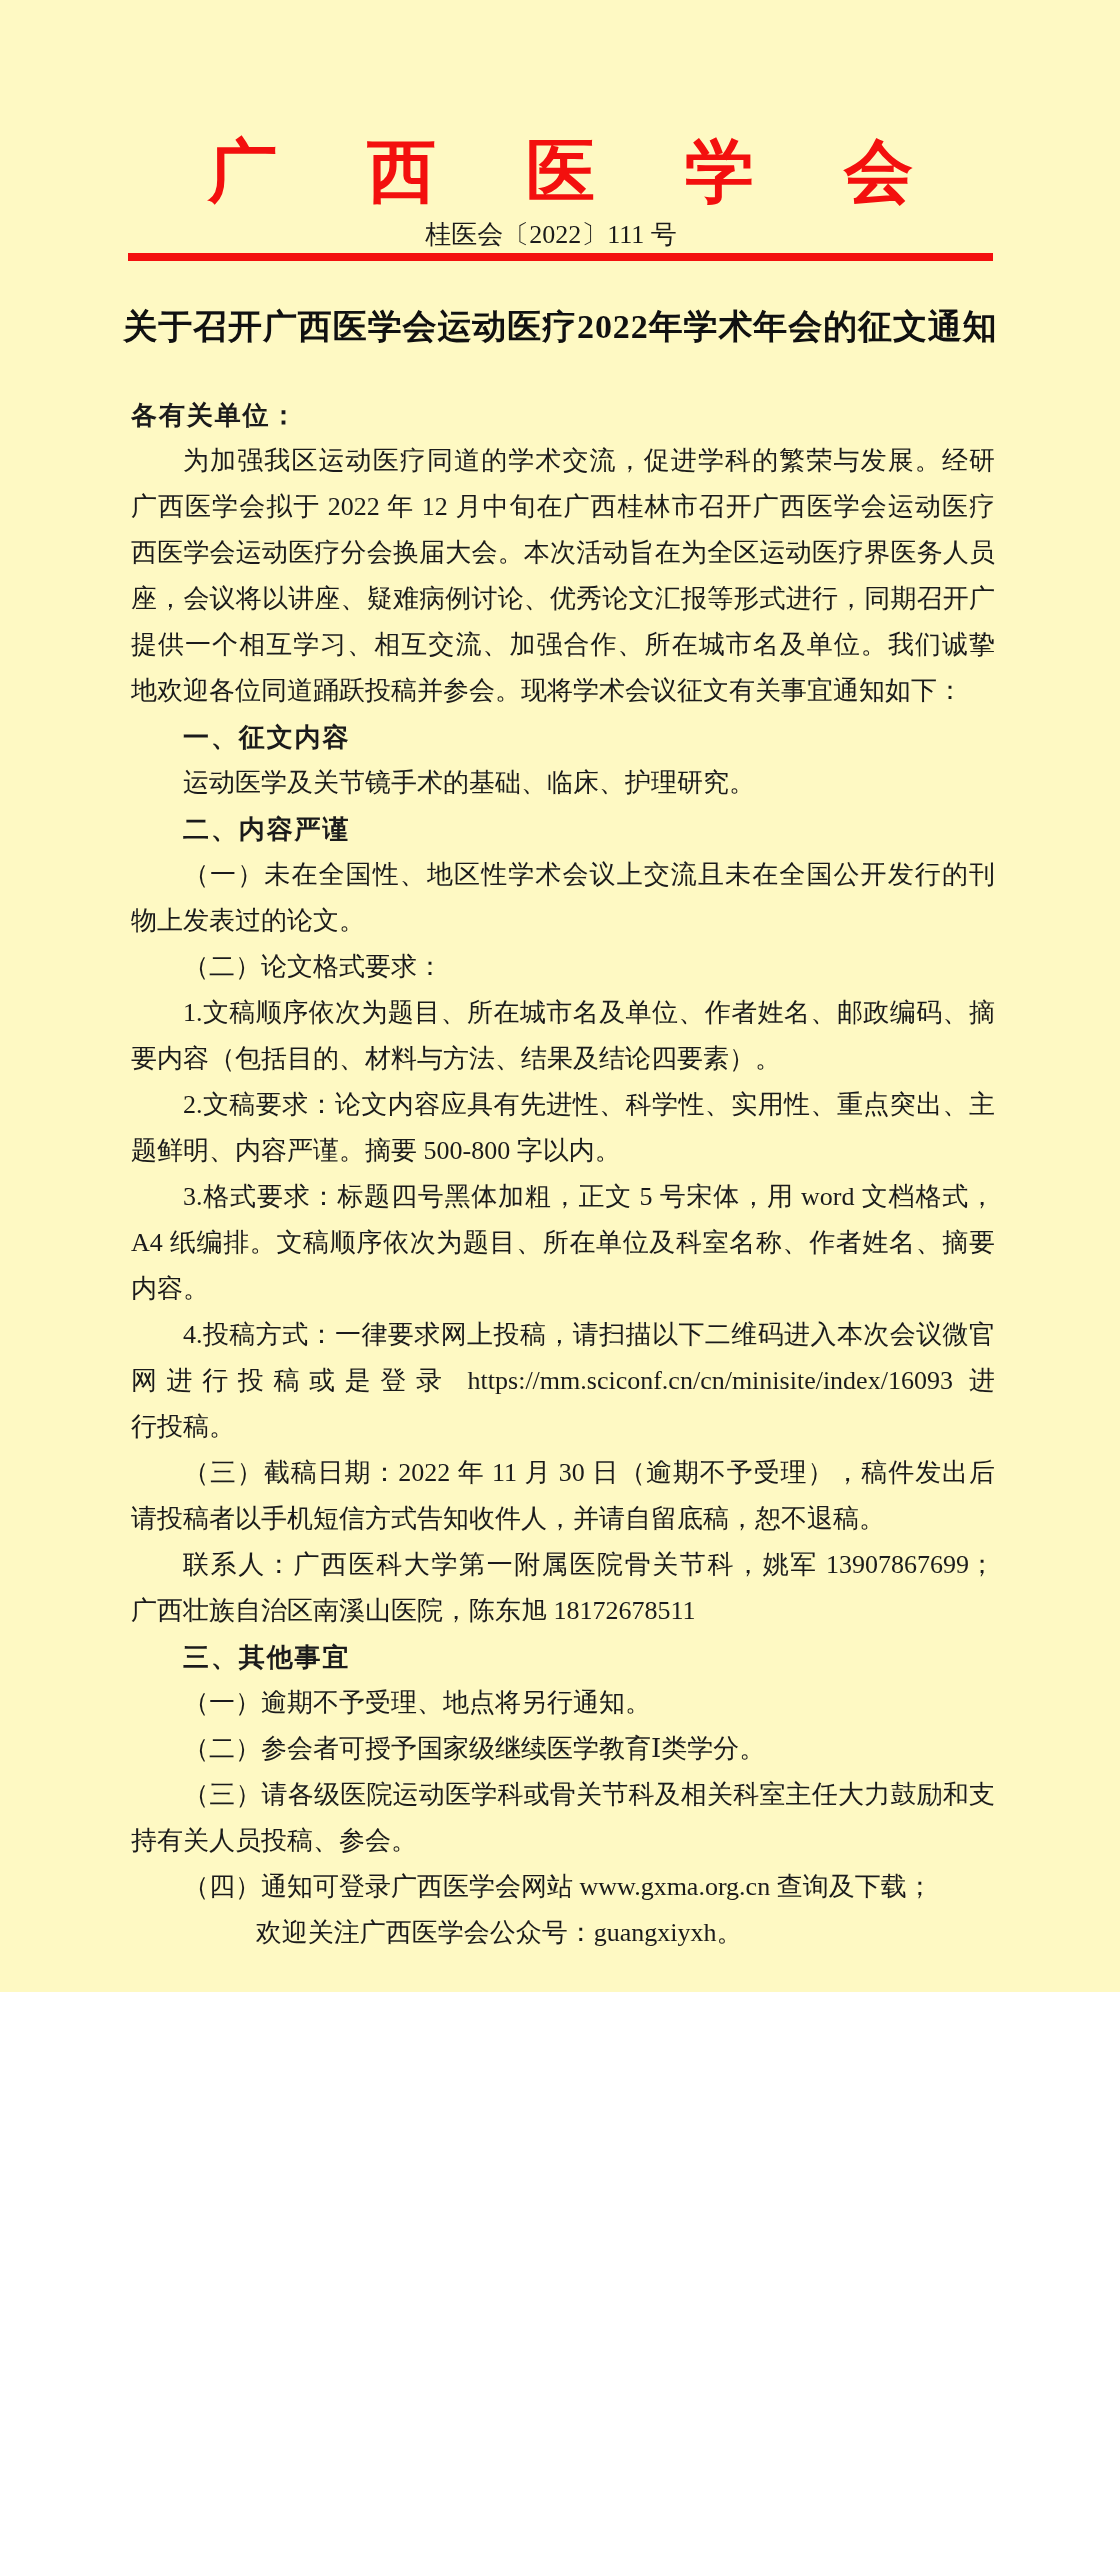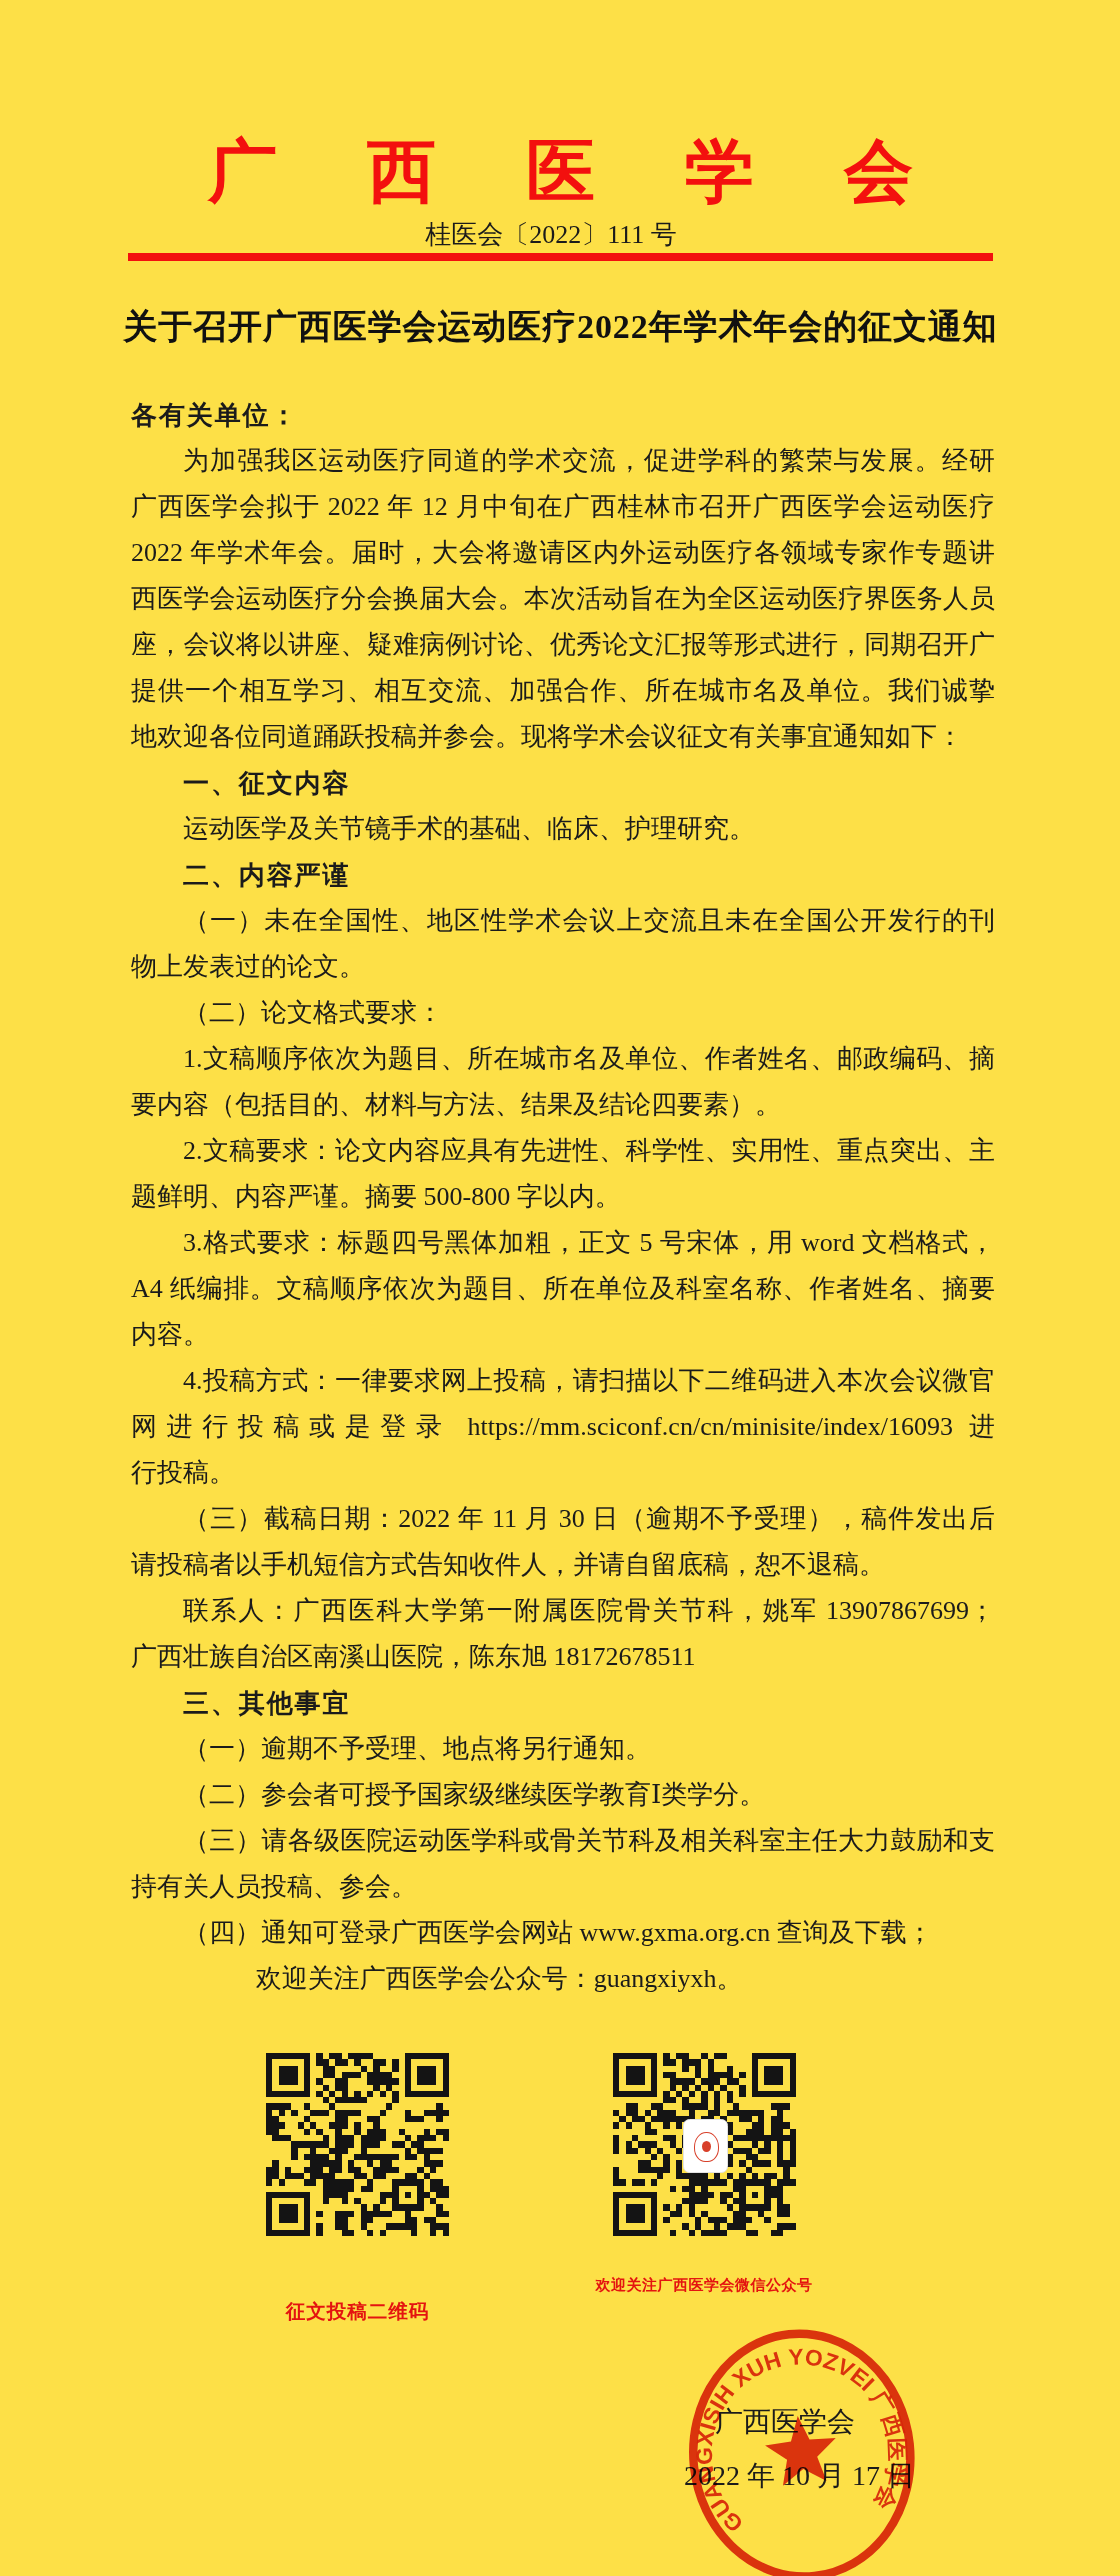--- a/index.html
+++ b/index.html
@@ -1,16 +1,16 @@
 <!DOCTYPE html>
 <html style="font-size:15px"><head>
 <meta charset="utf-8">
 <style>
   html,body{margin:0;padding:0;background:#ffffff;}
-  .page{position:relative;width:1121px;height:2576px;background:#fde047;overflow:hidden;
+  .page{position:relative;width:1121px;height:1992px;background:#fef9c3;overflow:hidden;
         font-family:"Liberation Serif","DejaVu Serif",serif;color:#1b1b1b;}
 
   
   .org-name{position:absolute;left:208px;top:138px;font-size:69px;line-height:69px;
             font-weight:bold;color:#f3100e;letter-spacing:90px;white-space:nowrap;}
   .doc-number{position:absolute;left:12px;top:220px;width:1078px;text-align:center;
               font-size:26px;line-height:30px;color:#1b1b1b;white-space:nowrap;}
   .red-rule{position:absolute;left:128px;top:253px;width:865px;height:7.5px;background:#f3100e;}
 
   
@@ -58,21 +58,20 @@
   <div class="org-name">广西医学会</div>
   <div class="doc-number">桂医会〔2022〕111 号</div>
   <div class="red-rule"></div>
 
   <div class="doc-title">关于召开广西医学会运动医疗2022年学术年会的征文通知</div>
 
   <div class="body-block" id="body-block">
       <div class="line h end">各有关单位：</div>
       <div class="line indent">为加强我区运动医疗同道的学术交流，促进学科的繁荣与发展。经研究，</div>
       <div class="line">广西医学会拟于 2022 年 12 月中旬在广西桂林市召开广西医学会运动医疗</div>
-      <div class="line">2022 年学术年会。届时，大会将邀请区内外运动医疗各领域专家作专题讲</div>
       <div class="line">西医学会运动医疗分会换届大会。本次活动旨在为全区运动医疗界医务人员</div>
       <div class="line">座，会议将以讲座、疑难病例讨论、优秀论文汇报等形式进行，同期召开广</div>
       <div class="line">提供一个相互学习、相互交流、加强合作、所在城市名及单位。我们诚挚</div>
       <div class="line end">地欢迎各位同道踊跃投稿并参会。现将学术会议征文有关事宜通知如下：</div>
       <div class="line indent h end">一、征文内容</div>
       <div class="line indent end">运动医学及关节镜手术的基础、临床、护理研究。</div>
       <div class="line indent h end">二、内容严谨</div>
       <div class="line indent">（一）未在全国性、地区性学术会议上交流且未在全国公开发行的刊</div>
       <div class="line end">物上发表过的论文。</div>
       <div class="line indent end">（二）论文格式要求：</div>

